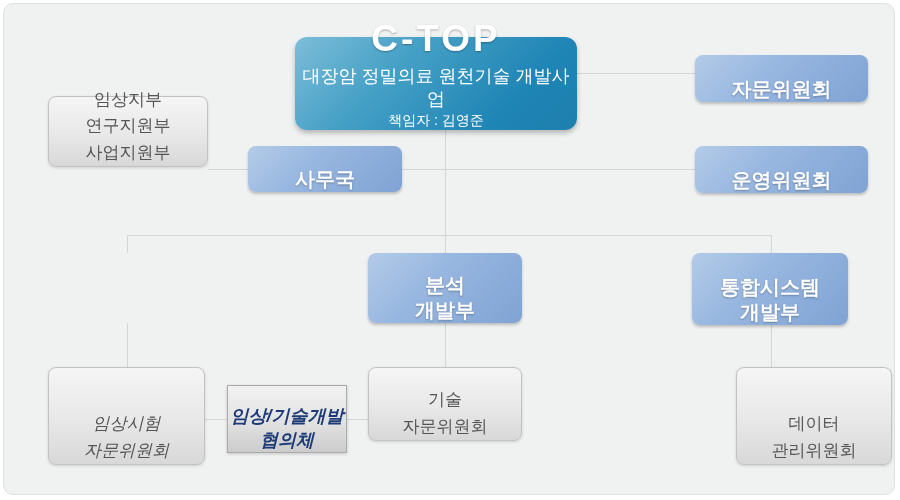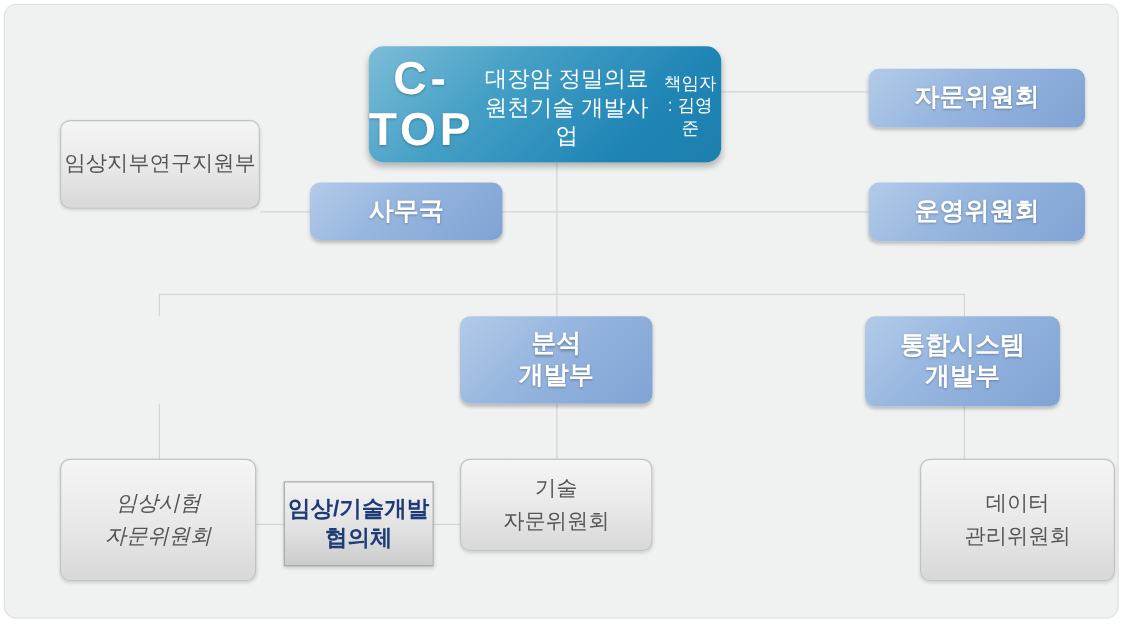--- a/index.html
+++ b/index.html
@@ -28,22 +28,23 @@
     position: absolute;
     background: #d2d6d6;
     z-index: 1;
   }
   .hline { height: 1px; }
   .vline { width: 1px; }
   .box {
     position: absolute;
     z-index: 2;
     display: flex;
+    flex-direction: column;
     align-items: center;
-    justify-content: center;
+    justify-content: flex-end;
     text-align: center;
     box-sizing: border-box;
   }
   .root-box {
     background: linear-gradient(135deg, #7dbdd8 0%, #45a0c6 35%, #1f85b5 75%, #1d7fae 100%);
     border-radius: 12px;
     box-shadow: 0 3px 5px rgba(0,0,0,0.25);
     color: #ffffff;
   }
   .root-title {
@@ -88,20 +89,21 @@
   }
   .council-box {
     background: linear-gradient(to bottom, #f2f2f2 0%, #e2e2e2 55%, #cccccc 100%);
     border: 1px solid #aaaaaa;
     box-shadow: 0 1px 3px rgba(0,0,0,0.18);
     color: #1e3b77;
     font-size: 18px;
     font-weight: bold;
     line-height: 1.3;
     white-space: pre-line;
+    font-style: italic;
   }
 </style>
 </head>
 <body>
 
 <div class="stage">
   <div class="panel"></div>
 
   <div class="line hline" style="left:577px; top:73px;  width:118px;"></div>
   <div class="line hline" style="left:208px; top:169px; width:487px;"></div>
@@ -129,20 +131,21 @@
     <span>운영위원회</span>
   </div>
 
   <div class="box blue-box" style="left:248px; top:146px; width:154px; height:46px;">
     <span>사무국</span>
   </div>
 
   <div class="box gray-box" style="left:48px; top:96px; width:160px; height:71px;">
     <span>임상지부</span>
     <span>연구지원부</span>
+    <span>사업지원부</span>
   </div>
 
   <div class="box blue-box" style="left:368px; top:253px; width:154px; height:70px;">
     <span>분석
 개발부</span>
   </div>
   <div class="box blue-box" style="left:692px; top:253px; width:156px; height:72px;">
     <span>통합시스템
 개발부</span>
   </div>

